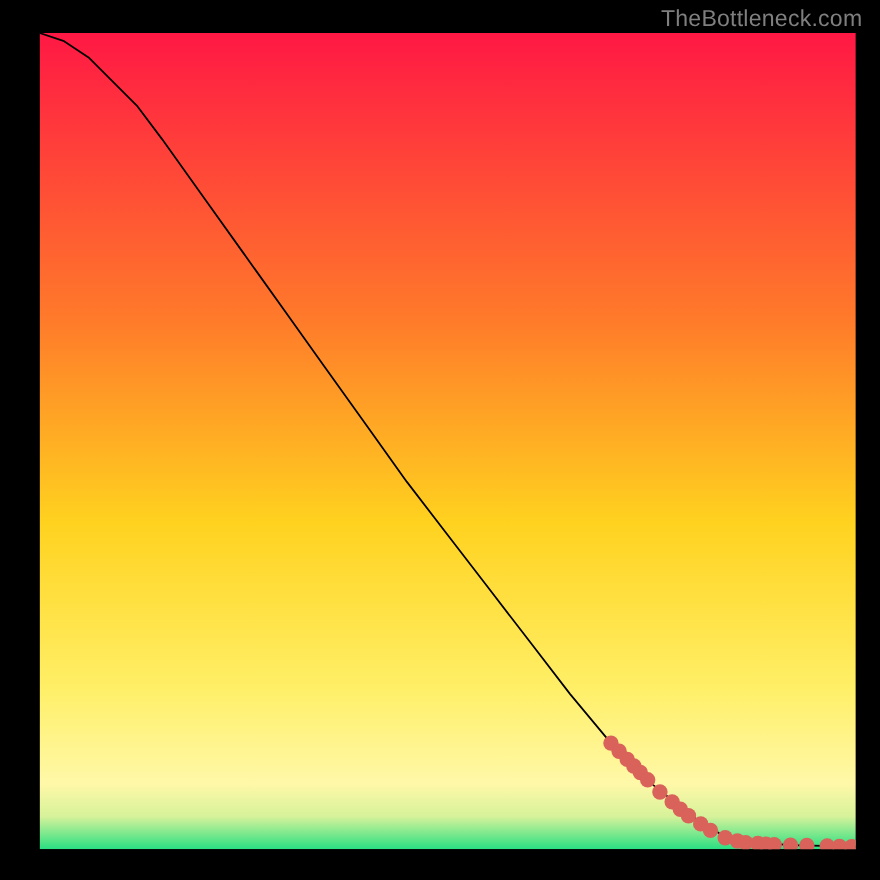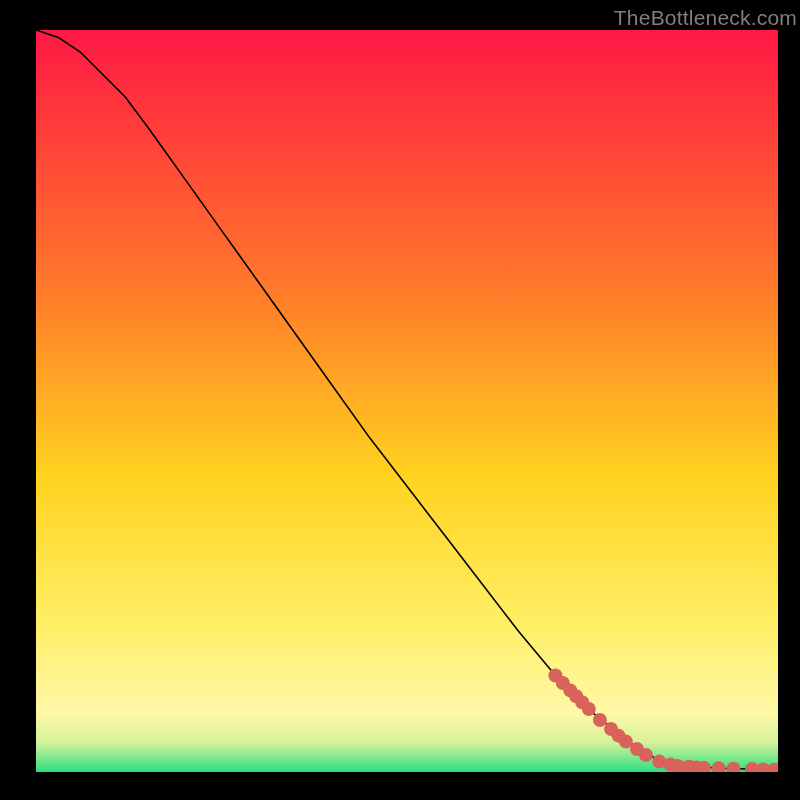--- a/index.html
+++ b/index.html
@@ -24,21 +24,21 @@
     height: 742px;
   }
   .plot-area svg {
     display: block;
     width: 100%;
     height: 100%;
   }
   .watermark {
     position: absolute;
     top: 6px;
-    right: 3px;
+    right: 16px;
     color: #7f7f7f;
     font-size: 21px;
     font-weight: 400;
     letter-spacing: 0.2px;
     font-family: Arial, Helvetica, sans-serif;
   }
 </style>
 </head>
 <body>
 

